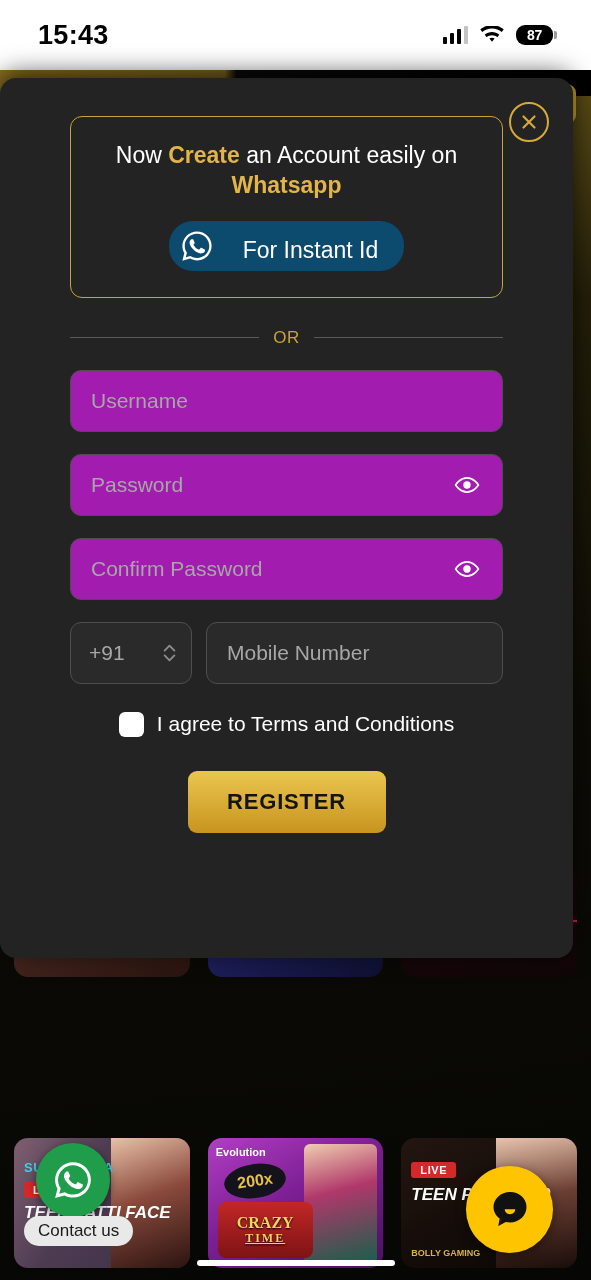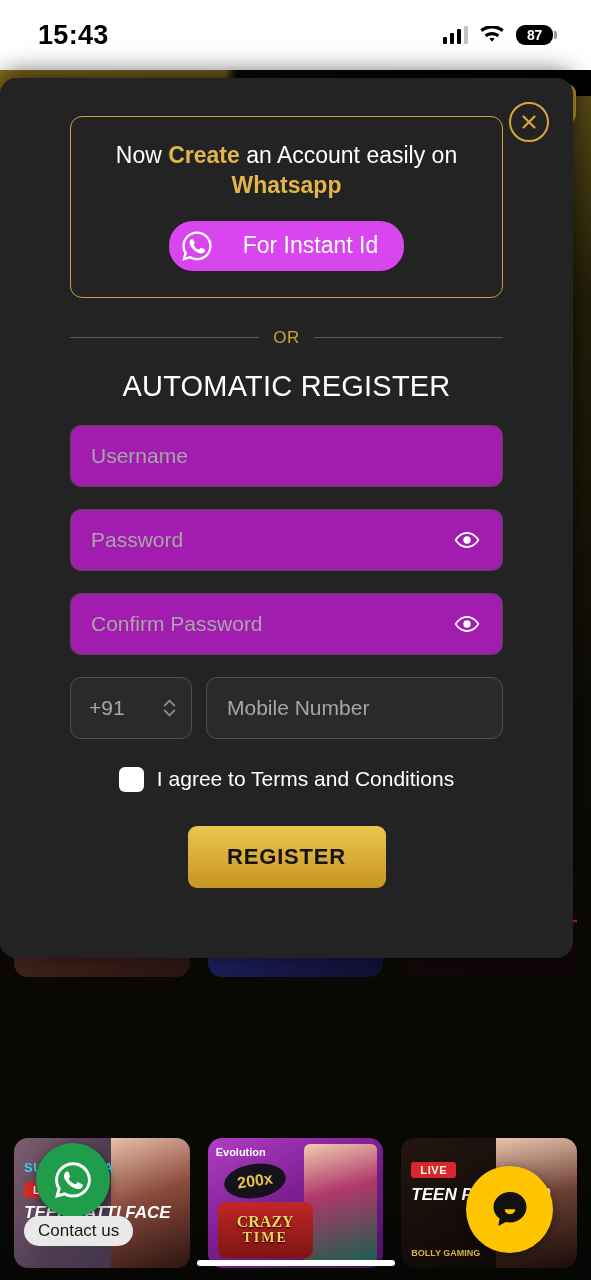--- a/index.html
+++ b/index.html
@@ -72,21 +72,21 @@
   .t-crazy { background:linear-gradient(150deg,#b13ec4 0%,#7c1f93 45%,#4a1160 100%);text-align:right; }
   .t-crazy .evo { position:absolute; left:8px; top:8px; color:#fff; font-size:11px; font-weight:600; }
   .t-crazy .disc { position:absolute; left:16px; top:26px; width:62px; height:34px;
      background:#14121a; border-radius:50%; color:#e6c24a; font-size:16px; font-weight:700;
      display:flex; align-items:center; justify-content:center; transform:rotate(-8deg); }
   .t-crazy .logo { position:absolute; left:10px; bottom:10px; width:95px; height:56px;
      background:linear-gradient(#c22727,#7e1313); border-radius:8px; color:#f2d45a;
      font-family:"Liberation Serif", serif; font-size:16px; font-weight:700;
      display:flex; flex-direction:column; align-items:center; justify-content:center;
      line-height:1.05; text-shadow:0 1px 2px #000; }
-  .t-crazy .logo small { font-size:14px; letter-spacing:2px; }
+  .t-crazy .logo small { font-size:12px; letter-spacing:2px;text-decoration:underline; }
   .t-crazy .person { position:absolute; right:6px; top:6px; width:42%; height:92%;
      background:linear-gradient(165deg,#f0cdb0 0%,#b0386a 40%,#16604a 100%); border-radius:6px; }
   .t-2020 { background:linear-gradient(150deg,#241611 0%,#120b08 60%,#0c0705 100%); }
   .t-2020 .live { top:24px; }
   .t-2020 .nm { position:absolute; left:10px; top:48px; color:#fff; font-size:17px;
      font-weight:700; font-style:italic; line-height:1.1; }
   .t-2020 .gm { position:absolute; left:10px; bottom:10px; color:#d8b24a; font-size:9px;
      font-weight:700; line-height:1.05; }
   .t-2020 .person { position:absolute; right:0; top:0; width:46%; height:100%;
      background:linear-gradient(170deg,#e7c3ad 0%,#6b3f33 45%,#1a0d0a 100%); }
@@ -113,22 +113,22 @@
   .close-btn { position:absolute; right:24px; top:24px; width:40px; height:40px;
     border-radius:50%; border:2.5px solid #d7a93a; display:flex; align-items:center;
     justify-content:center; cursor:pointer; }
   .close-btn svg { width:22px; height:22px; }
 
   .promo { margin-top:38px; border:1.5px solid #c9a23c; border-radius:12px;
     padding:24px 18px 26px; text-align:center; }
   .promo-line { font-size:23px; line-height:1.3; color:#fff; }
   .promo-line .hl { color:#e3b44a; font-weight:700; }
   .promo-line.l2 { color:#e3b44a; font-weight:700; }
-  .wa-btn { margin:20px auto 0; display:inline-flex; align-items:center; gap:28px;
-    background:#d946ef; border-radius:24px; padding:7px 26px 7px 10px; cursor:pointer; }
+  .wa-btn { margin:20px auto 0; display:inline-flex; align-items:flex-end; gap:28px;
+    background:#0c4a6e; border-radius:24px; padding:7px 26px 7px 10px; cursor:pointer; }
   .wa-btn svg { width:36px; height:36px; }
   .wa-btn span { color:#fff; font-size:23px; }
 
   .or-row { display:flex; align-items:center; gap:14px; margin-top:30px; }
   .or-row .ln { flex:1; height:1px; background:#5a5a5a; }
   .or-row .or { color:#c9a23c; font-size:17px; letter-spacing:.5px; }
 
   .form-title { text-align:center; color:#fff; font-size:29px; margin-top:22px;
     letter-spacing:.2px; font-weight:400; }
 
@@ -257,21 +257,20 @@
         <span>For Instant Id</span>
       </div>
     </div>
 
     <div class="or-row">
       <div class="ln"></div>
       <div class="or">OR</div>
       <div class="ln"></div>
     </div>
 
-    <div class="form-title">AUTOMATIC REGISTER</div>
 
     <div class="field">
       <input type="text" placeholder="Username" style="">
     </div>
 
     <div class="field">
       <input type="text" placeholder="Password" style="">
       <div class="eye">
         <svg viewBox="0 0 24 18">
           <path fill="none" stroke="#fff" stroke-width="1.6" d="M1.5 9S5.5 2.5 12 2.5 22.5 9 22.5 9 18.5 15.5 12 15.5 1.5 9 1.5 9z"></path>

